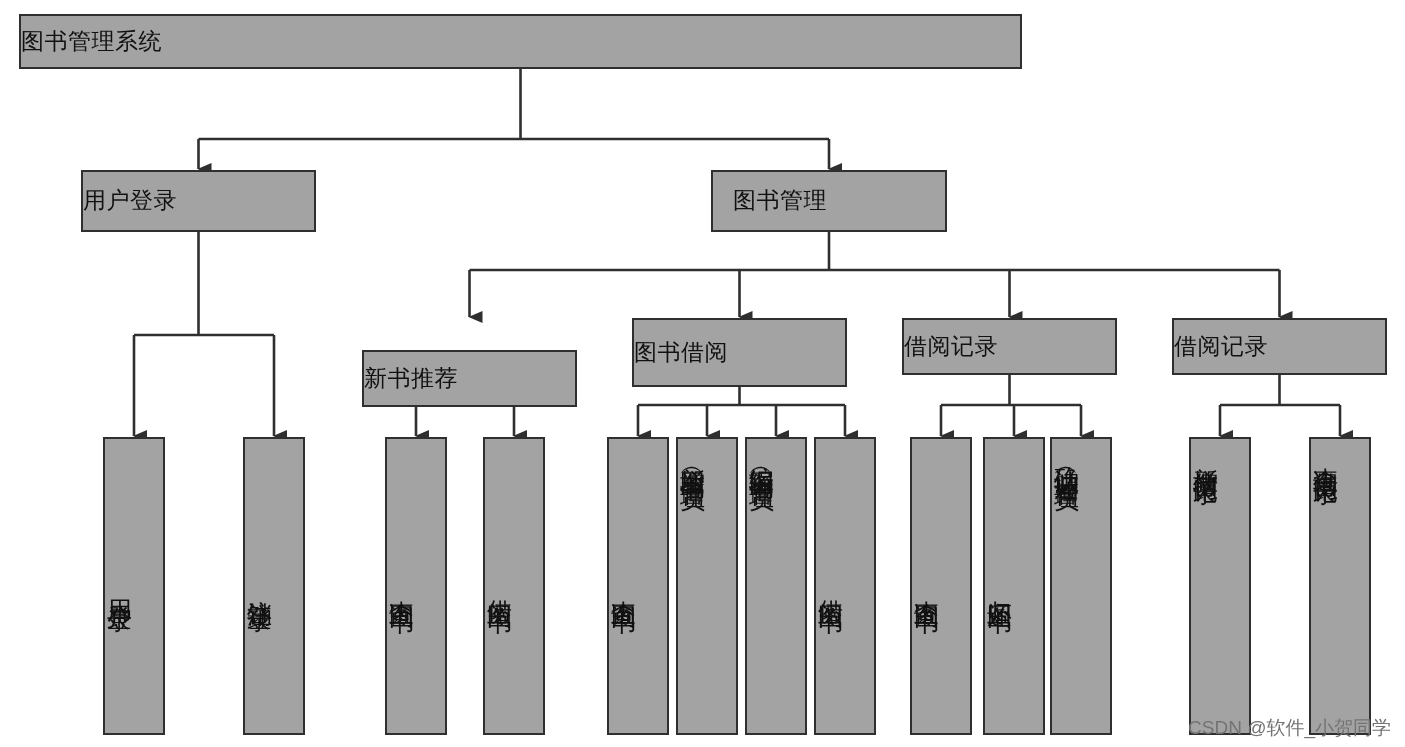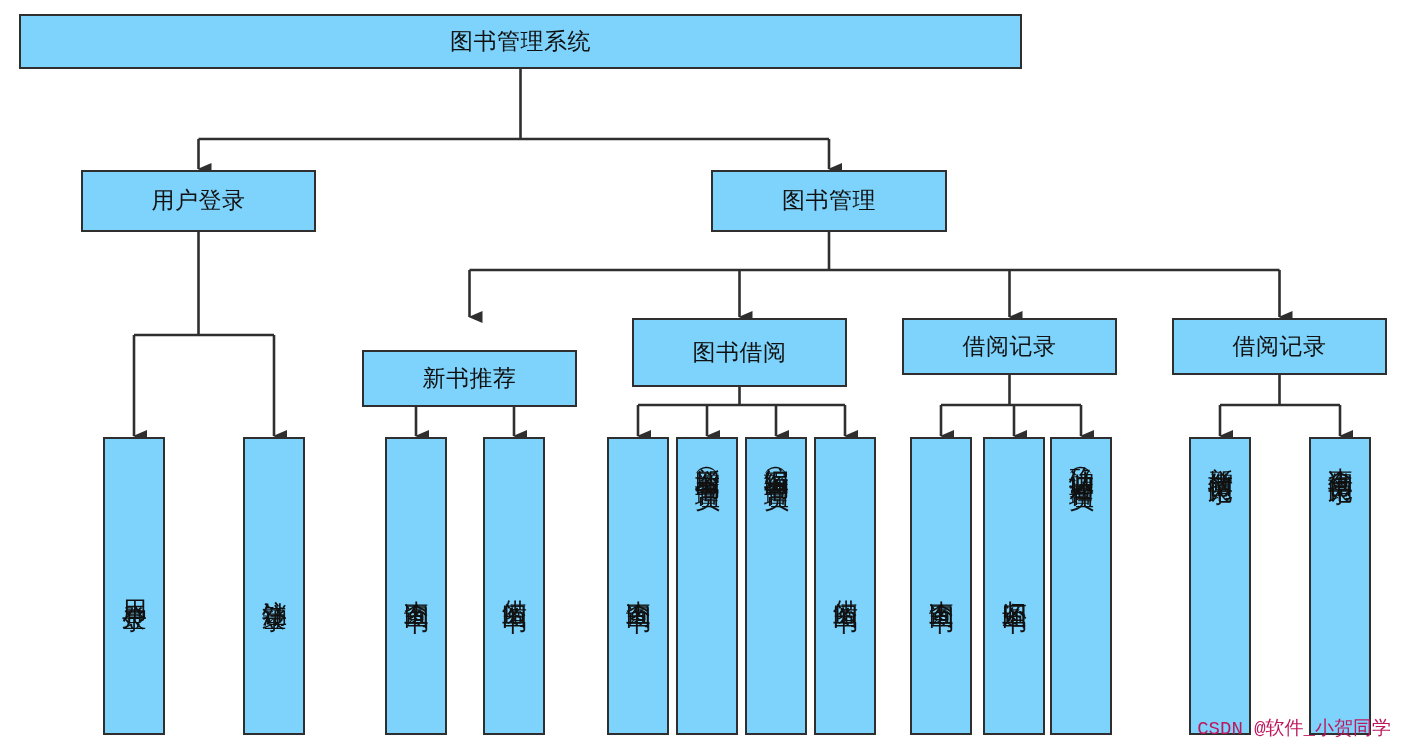--- a/index.html
+++ b/index.html
@@ -20,25 +20,25 @@
   #edges {
     position: absolute;
     left: 0;
     top: 0;
     width: 1405px;
     height: 747px;
   }
   .node {
     position: absolute;
     box-sizing: border-box;
-    background: #7dd3fc;
+    background: #a3a3a3;
     border: 2.5px solid #2f2f2f;
     display: flex;
     align-items: center;
-    justify-content: center;
+    justify-content: flex-start;
     color: #111111;
     z-index: 2;
   }
   .node .lbl {
     display: block;
     text-align: center;
     line-height: 1.18;
     white-space: pre;
   }
   .node.horiz .lbl {
@@ -58,24 +58,24 @@
   }
   .node.vert.centered {
     align-items: center;
     padding-top: 0;
   }
   .watermark {
     position: absolute;
     right: 14px;
     bottom: 6px;
     font-size: 19px;
-    color: #be185d;
+    color: #737373;
     z-index: 5;
     white-space: nowrap;
-    font-family: Liberation Mono, monospace;
+    font-family: Liberation Sans, sans-serif;
   }
 </style>
 </head>
 <body>
 
 <div id="canvas">
 
   <svg id="edges" viewBox="0 0 1405 747" width="1405" height="747" xmlns="http://www.w3.org/2000/svg">
     <defs>
       <marker id="arrow" viewBox="0 0 12 14" refX="6" refY="13" markerWidth="12" markerHeight="14" orient="auto-start-reverse" markerUnits="userSpaceOnUse">
@@ -119,21 +119,21 @@
       </g>
   </svg>
 
   <div id="nodes">
       <div class="node horiz" style="left: 19px; top: 14px; width: 1003px; height: 55px;">
         <span class="lbl">图书管理系统</span>
       </div>
       <div class="node horiz" style="left: 81px; top: 170px; width: 235px; height: 62px;">
         <span class="lbl">用户登录</span>
       </div>
-      <div class="node horiz" style="left: 711px; top: 170px; width: 236px; height: 62px;">
+      <div class="node horiz" style="left: 711px; top: 170px; width: 236px; height: 62px; padding-left: 20px;">
         <span class="lbl">图书管理</span>
       </div>
       <div class="node horiz" style="left: 362px; top: 318px; width: 215px; height: 57px; margin-top: 32px;">
         <span class="lbl">新书推荐</span>
       </div>
       <div class="node horiz" style="left: 632px; top: 318px; width: 215px; height: 69px;">
         <span class="lbl">图书借阅</span>
       </div>
       <div class="node horiz" style="left: 902px; top: 318px; width: 215px; height: 57px;">
         <span class="lbl">借阅记录</span>

